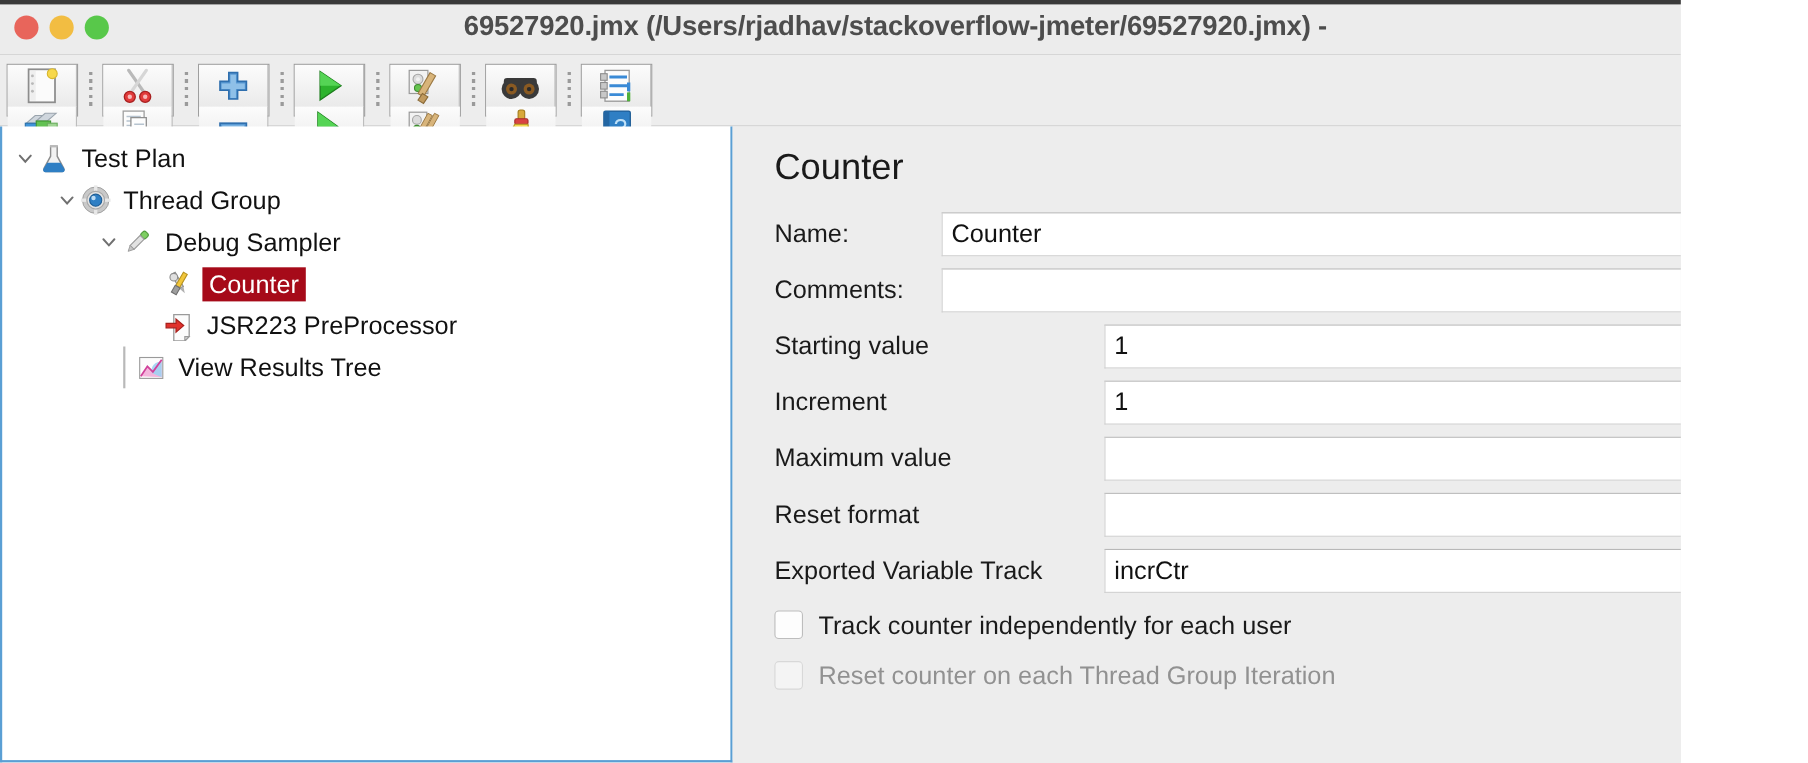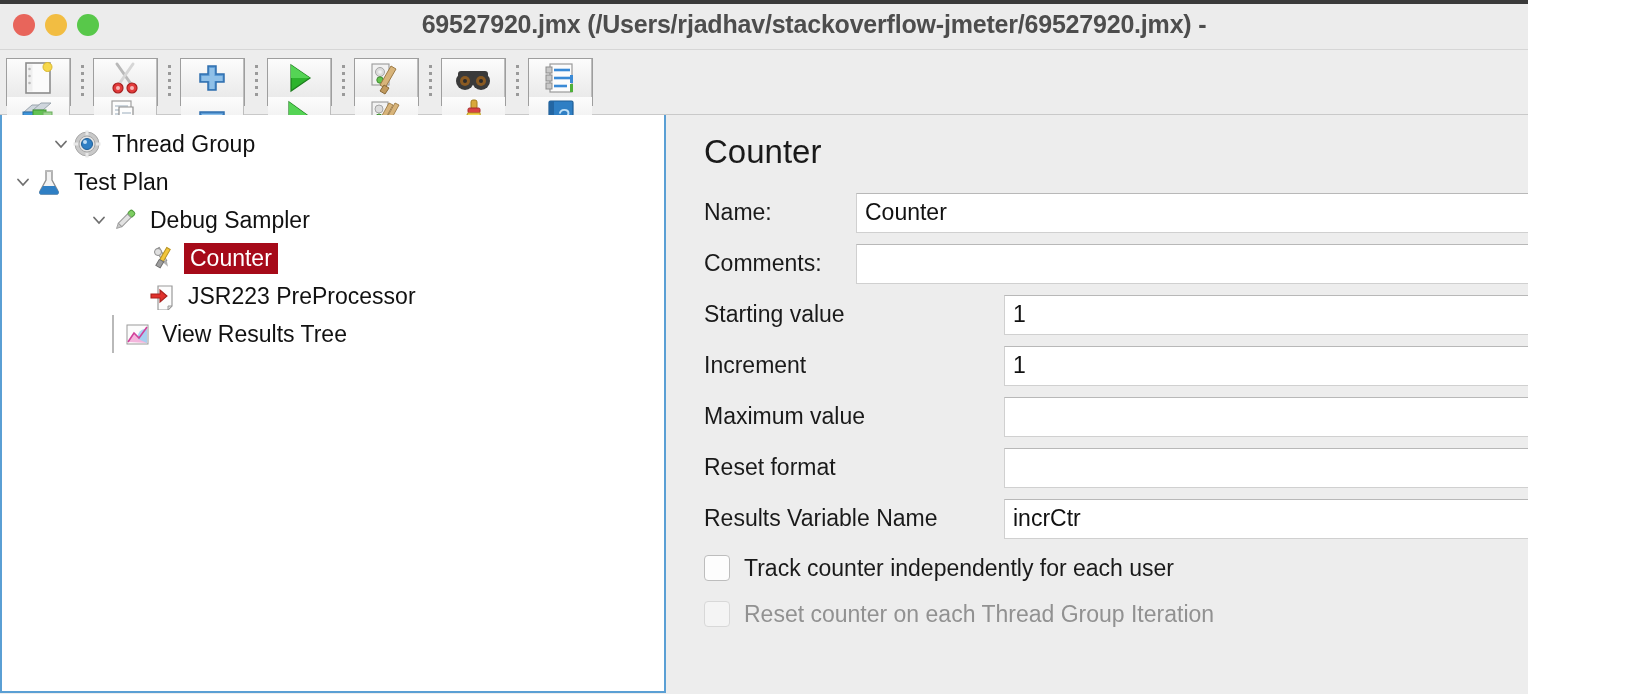--- a/index.html
+++ b/index.html
@@ -469,20 +469,36 @@
           <text x="22" y="27" font-family="Liberation Sans, sans-serif" font-size="22" fill="#bfe0f7" text-anchor="middle">?</text>
         </svg>
       </div>
     </div>
   </div>
 
   <div class="body">
 
     <div class="treepanel">
       <div class="treeinner">
+
+        <div class="trow" style="padding-left:10px">
+          <span class="twist">
+            <svg width="18" height="18" viewBox="0 0 18 18">
+                <path d="M4 6.5 L9 12 L14 6.5" fill="none" stroke="#707070" stroke-width="1.8" stroke-linecap="round"></path>
+              </svg>
+          </span>
+          <span class="tico">
+            <svg width="28" height="28" viewBox="0 0 28 28">
+              <path d="M11 3 h6 v9 l6 11 a2 2 0 0 1 -2 3 H7 a2 2 0 0 1 -2 -3 l6 -11 z" fill="#f2f2f2" stroke="#8d8d8d" stroke-width="1.3"></path>
+              <path d="M8 18 l12 0 l3.5 5.5 a2 2 0 0 1 -2 3 H6.5 a2 2 0 0 1 -2 -3 z" fill="#2f7fc4"></path>
+              <rect x="10.5" y="2" width="7" height="2" fill="#b9b9b9"></rect>
+            </svg>
+          </span>
+          <span class="tlabel">Test Plan</span>
+        </div>
 
         <div class="trow" style="padding-left:48px">
           <span class="twist">
             <svg width="18" height="18" viewBox="0 0 18 18">
                 <path d="M4 6.5 L9 12 L14 6.5" fill="none" stroke="#707070" stroke-width="1.8" stroke-linecap="round"></path>
               </svg>
           </span>
           <span class="tico">
             <svg width="28" height="28" viewBox="0 0 28 28">
               <g fill="#c9c9c9" stroke="#9a9a9a" stroke-width="0.8">
@@ -495,36 +511,20 @@
                   <rect x="22.5" y="12.5" width="5" height="3"></rect>
               </g>
               <circle cx="14" cy="14" r="8" fill="#e3e3e3" stroke="#a8a8a8" stroke-width="1"></circle>
               <circle cx="14" cy="14" r="5.5" fill="#2f7fc4" stroke="#1f5e96" stroke-width="1"></circle>
               <circle cx="12" cy="12" r="2" fill="#bcdcf5"></circle>
             </svg>
           </span>
           <span class="tlabel">Thread Group</span>
         </div>
 
-        <div class="trow" style="padding-left:10px">
-          <span class="twist">
-            <svg width="18" height="18" viewBox="0 0 18 18">
-                <path d="M4 6.5 L9 12 L14 6.5" fill="none" stroke="#707070" stroke-width="1.8" stroke-linecap="round"></path>
-              </svg>
-          </span>
-          <span class="tico">
-            <svg width="28" height="28" viewBox="0 0 28 28">
-              <path d="M11 3 h6 v9 l6 11 a2 2 0 0 1 -2 3 H7 a2 2 0 0 1 -2 -3 l6 -11 z" fill="#f2f2f2" stroke="#8d8d8d" stroke-width="1.3"></path>
-              <path d="M8 18 l12 0 l3.5 5.5 a2 2 0 0 1 -2 3 H6.5 a2 2 0 0 1 -2 -3 z" fill="#2f7fc4"></path>
-              <rect x="10.5" y="2" width="7" height="2" fill="#b9b9b9"></rect>
-            </svg>
-          </span>
-          <span class="tlabel">Test Plan</span>
-        </div>
-
         <div class="trow" style="padding-left:86px">
           <span class="twist">
             <svg width="18" height="18" viewBox="0 0 18 18">
                 <path d="M4 6.5 L9 12 L14 6.5" fill="none" stroke="#707070" stroke-width="1.8" stroke-linecap="round"></path>
               </svg>
           </span>
           <span class="tico">
             <svg width="28" height="28" viewBox="0 0 28 28">
               <g transform="rotate(45 14 14)">
                 <rect x="11" y="2" width="6" height="6" rx="2" fill="#7ece62" stroke="#4f9a3c" stroke-width="1"></rect>
@@ -607,21 +607,21 @@
         <span class="flabel w-max">Maximum value</span>
         <div class="finput"></div>
       </div>
 
       <div class="frow">
         <span class="flabel w-numfmt">Reset format</span>
         <div class="finput"></div>
       </div>
 
       <div class="frow">
-        <span class="flabel w-export">Results Variable Name</span>
+        <span class="flabel w-export">Exported Variable Track</span>
         <div class="finput">incrCtr</div>
       </div>
 
       <div class="crow">
         <span class="cbox"></span>
         <span class="clabel">Track counter independently for each user</span>
       </div>
 
       <div class="crow">
         <span class="cbox dim"></span>

